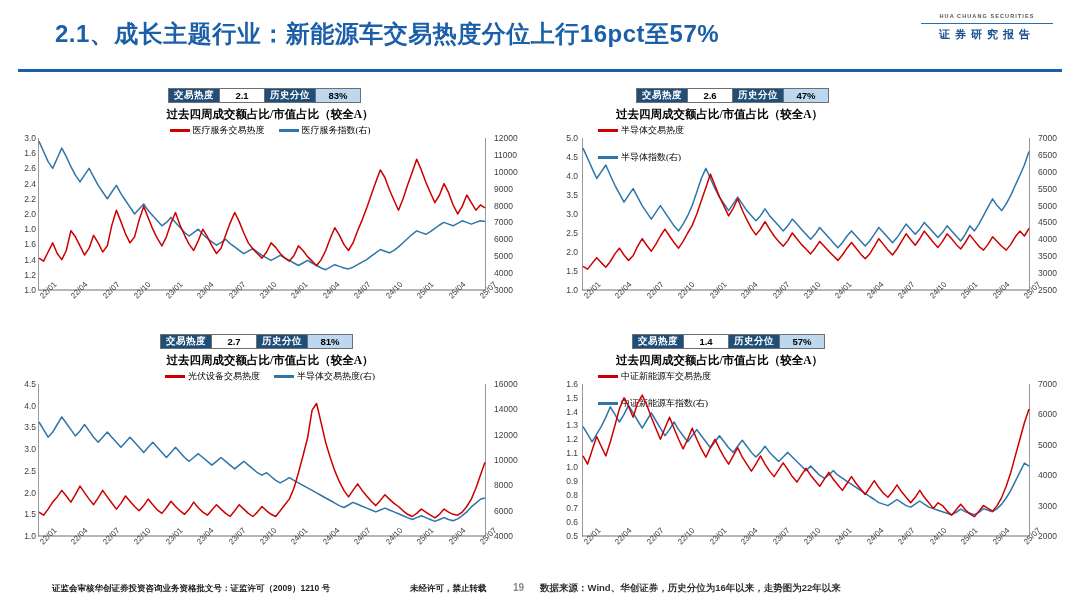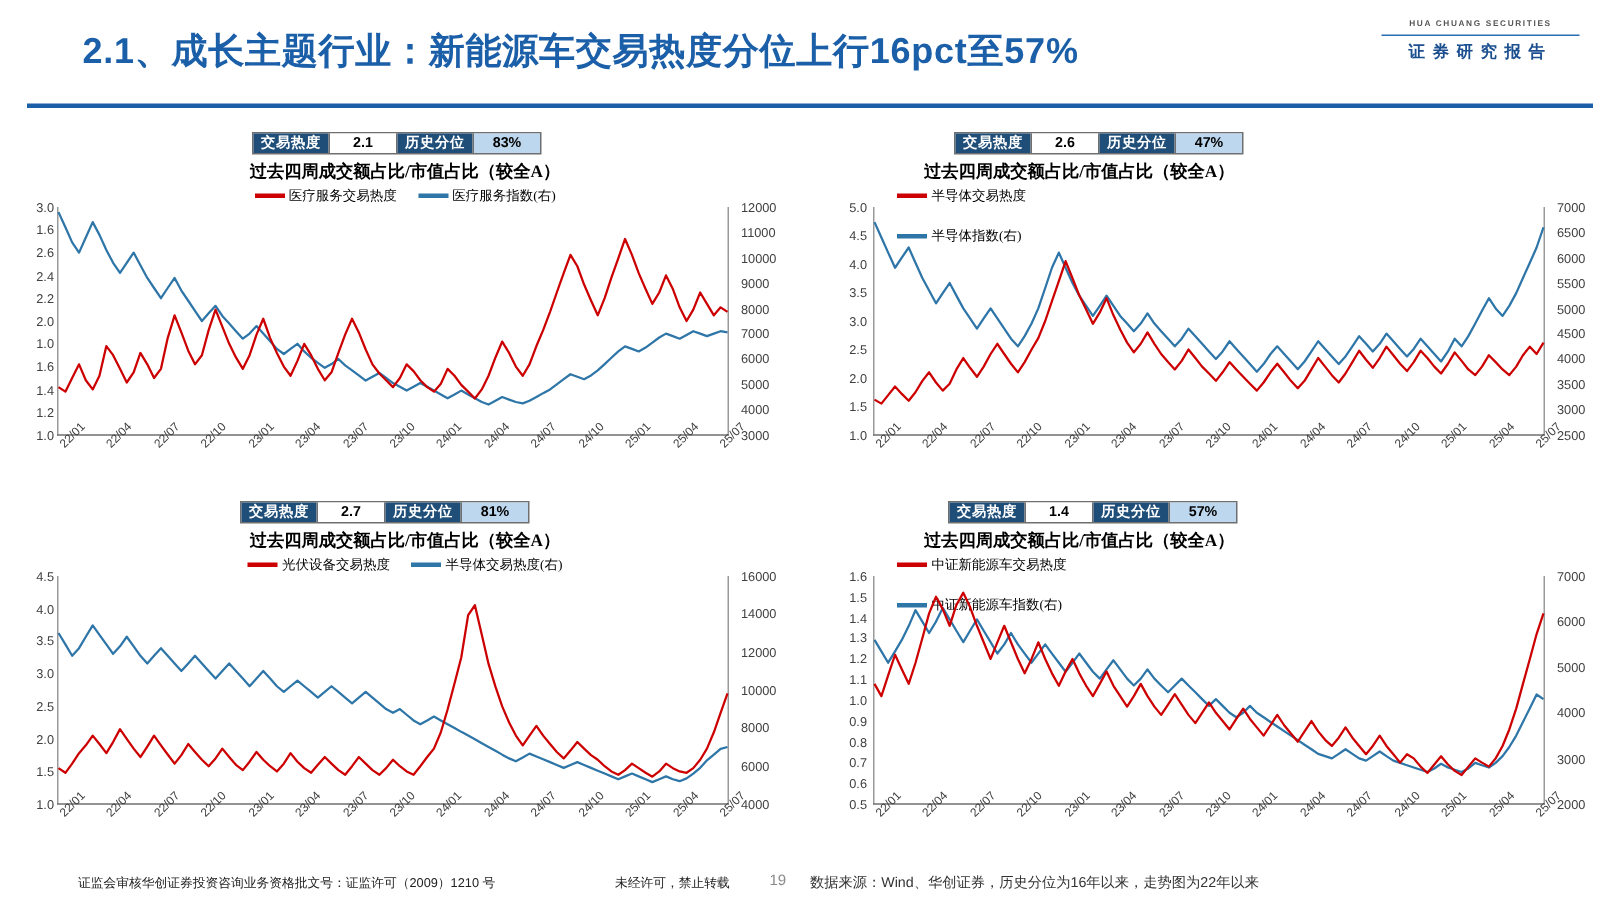--- a/index.html
+++ b/index.html
@@ -121,21 +121,21 @@
   .xaxis{
     position:absolute; left:38px; top:212px; width:448px; height:32px;
   }
   .cell.c2 .xaxis, .cell.c4 .xaxis{ left:42px; }
   .xaxis span{
     position:absolute; top:2px; font-size:8px; color:#404040;
     transform:rotate(-45deg); transform-origin:left top; white-space:nowrap;
   }
 
   
-  .footer{ position:absolute; left:0; top:578px; width:1080px; height:30px; }
+  .footer{ position:absolute; left:0; top:578px; width:1080px; height:30px;font-weight:bold; }
   .f-left{ position:absolute; left:52px; top:5px; font-size:8.5px; color:#222; }
   .f-mid{ position:absolute; left:410px; top:5px; font-size:8.5px; color:#222; }
   .f-page{ position:absolute; left:513px; top:4px; font-size:10px; color:#8a8a8a; }
   .f-src{ position:absolute; left:540px; top:4px; font-size:9.5px; color:#333; }
 </style>
 </head>
 <body>
 
 <div class="slide-header">
   <div class="title">2.1、成长主题行业：新能源车交易热度分位上行16pct至57%</div>

